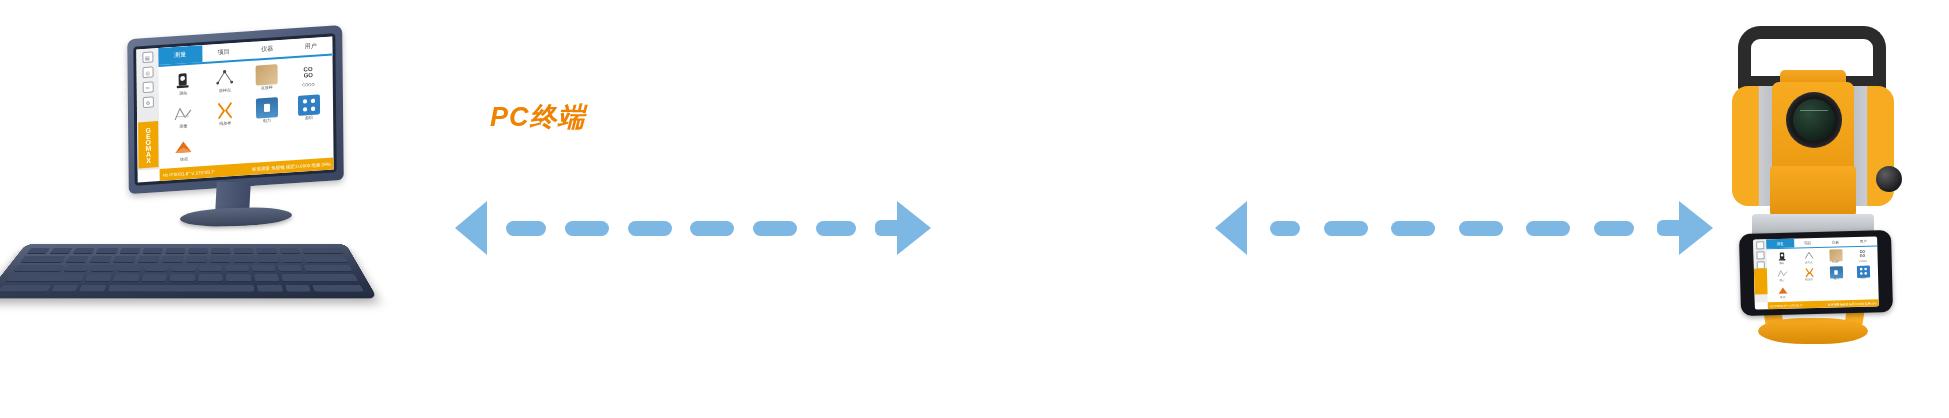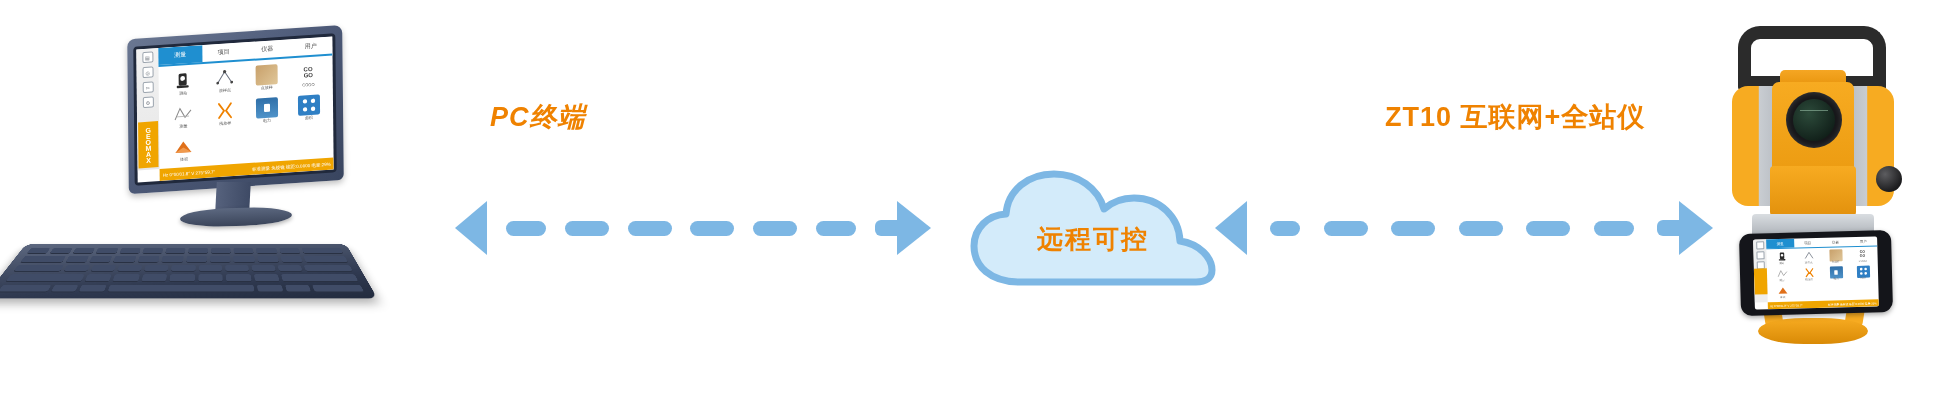--- a/index.html
+++ b/index.html
@@ -450,34 +450,20 @@
     <span class="dash" style="width:44px;"></span>
     <span class="spacer"></span>
     <span class="dash" style="width:40px;"></span>
     <span class="spacer"></span>
     <span class="arrowhead-right">
       <span class="stem"></span>
         <span class="head"></span>
     </span>
   </div>
 
-  <div id="cloud">
-    <svg width="250" height="116" viewBox="0 0 250 116" aria-hidden="true">
-      <path d="M52,112
-               C22,112 6,96 6,76
-               C6,58 20,45 38,44
-               C40,20 60,4 86,4
-               C110,4 130,18 136,39
-               C144,32 155,28 166,28
-               C192,28 211,47 212,71
-               C232,74 244,88 244,100
-               C244,108 238,112 228,112 Z" fill="#d3ebfa" stroke="#7db7e4" stroke-width="7" stroke-linejoin="round"></path>
-    </svg>
-    <div id="cloud-text">远程可控</div>
-  </div>
 
   <div class="arrow-row" id="arrow-row-right">
     <span class="tri-left"></span>
     <span class="spacer"></span>
     <span class="dash" style="width:30px;"></span>
     <span class="spacer"></span>
     <span class="dash" style="width:44px;"></span>
     <span class="spacer"></span>
     <span class="dash" style="width:44px;"></span>
     <span class="spacer"></span>
@@ -486,21 +472,20 @@
     <span class="dash" style="width:44px;"></span>
     <span class="spacer"></span>
     <span class="dash" style="width:40px;"></span>
     <span class="spacer"></span>
     <span class="arrowhead-right">
       <span class="stem"></span>
         <span class="head"></span>
     </span>
   </div>
 
-  <div class="label" id="label-zt10">ZT10 互联网+全站仪</div>
 
   <div id="station">
     <div class="st-handle"></div>
     <div class="st-handle-bar"></div>
     <div class="st-topblock"></div>
     <div class="st-alidade-l"></div>
     <div class="st-alidade-r"></div>
     <div class="st-telescope"></div>
     <div class="st-lens-outer"></div>
     <div class="st-lens-inner"></div>

